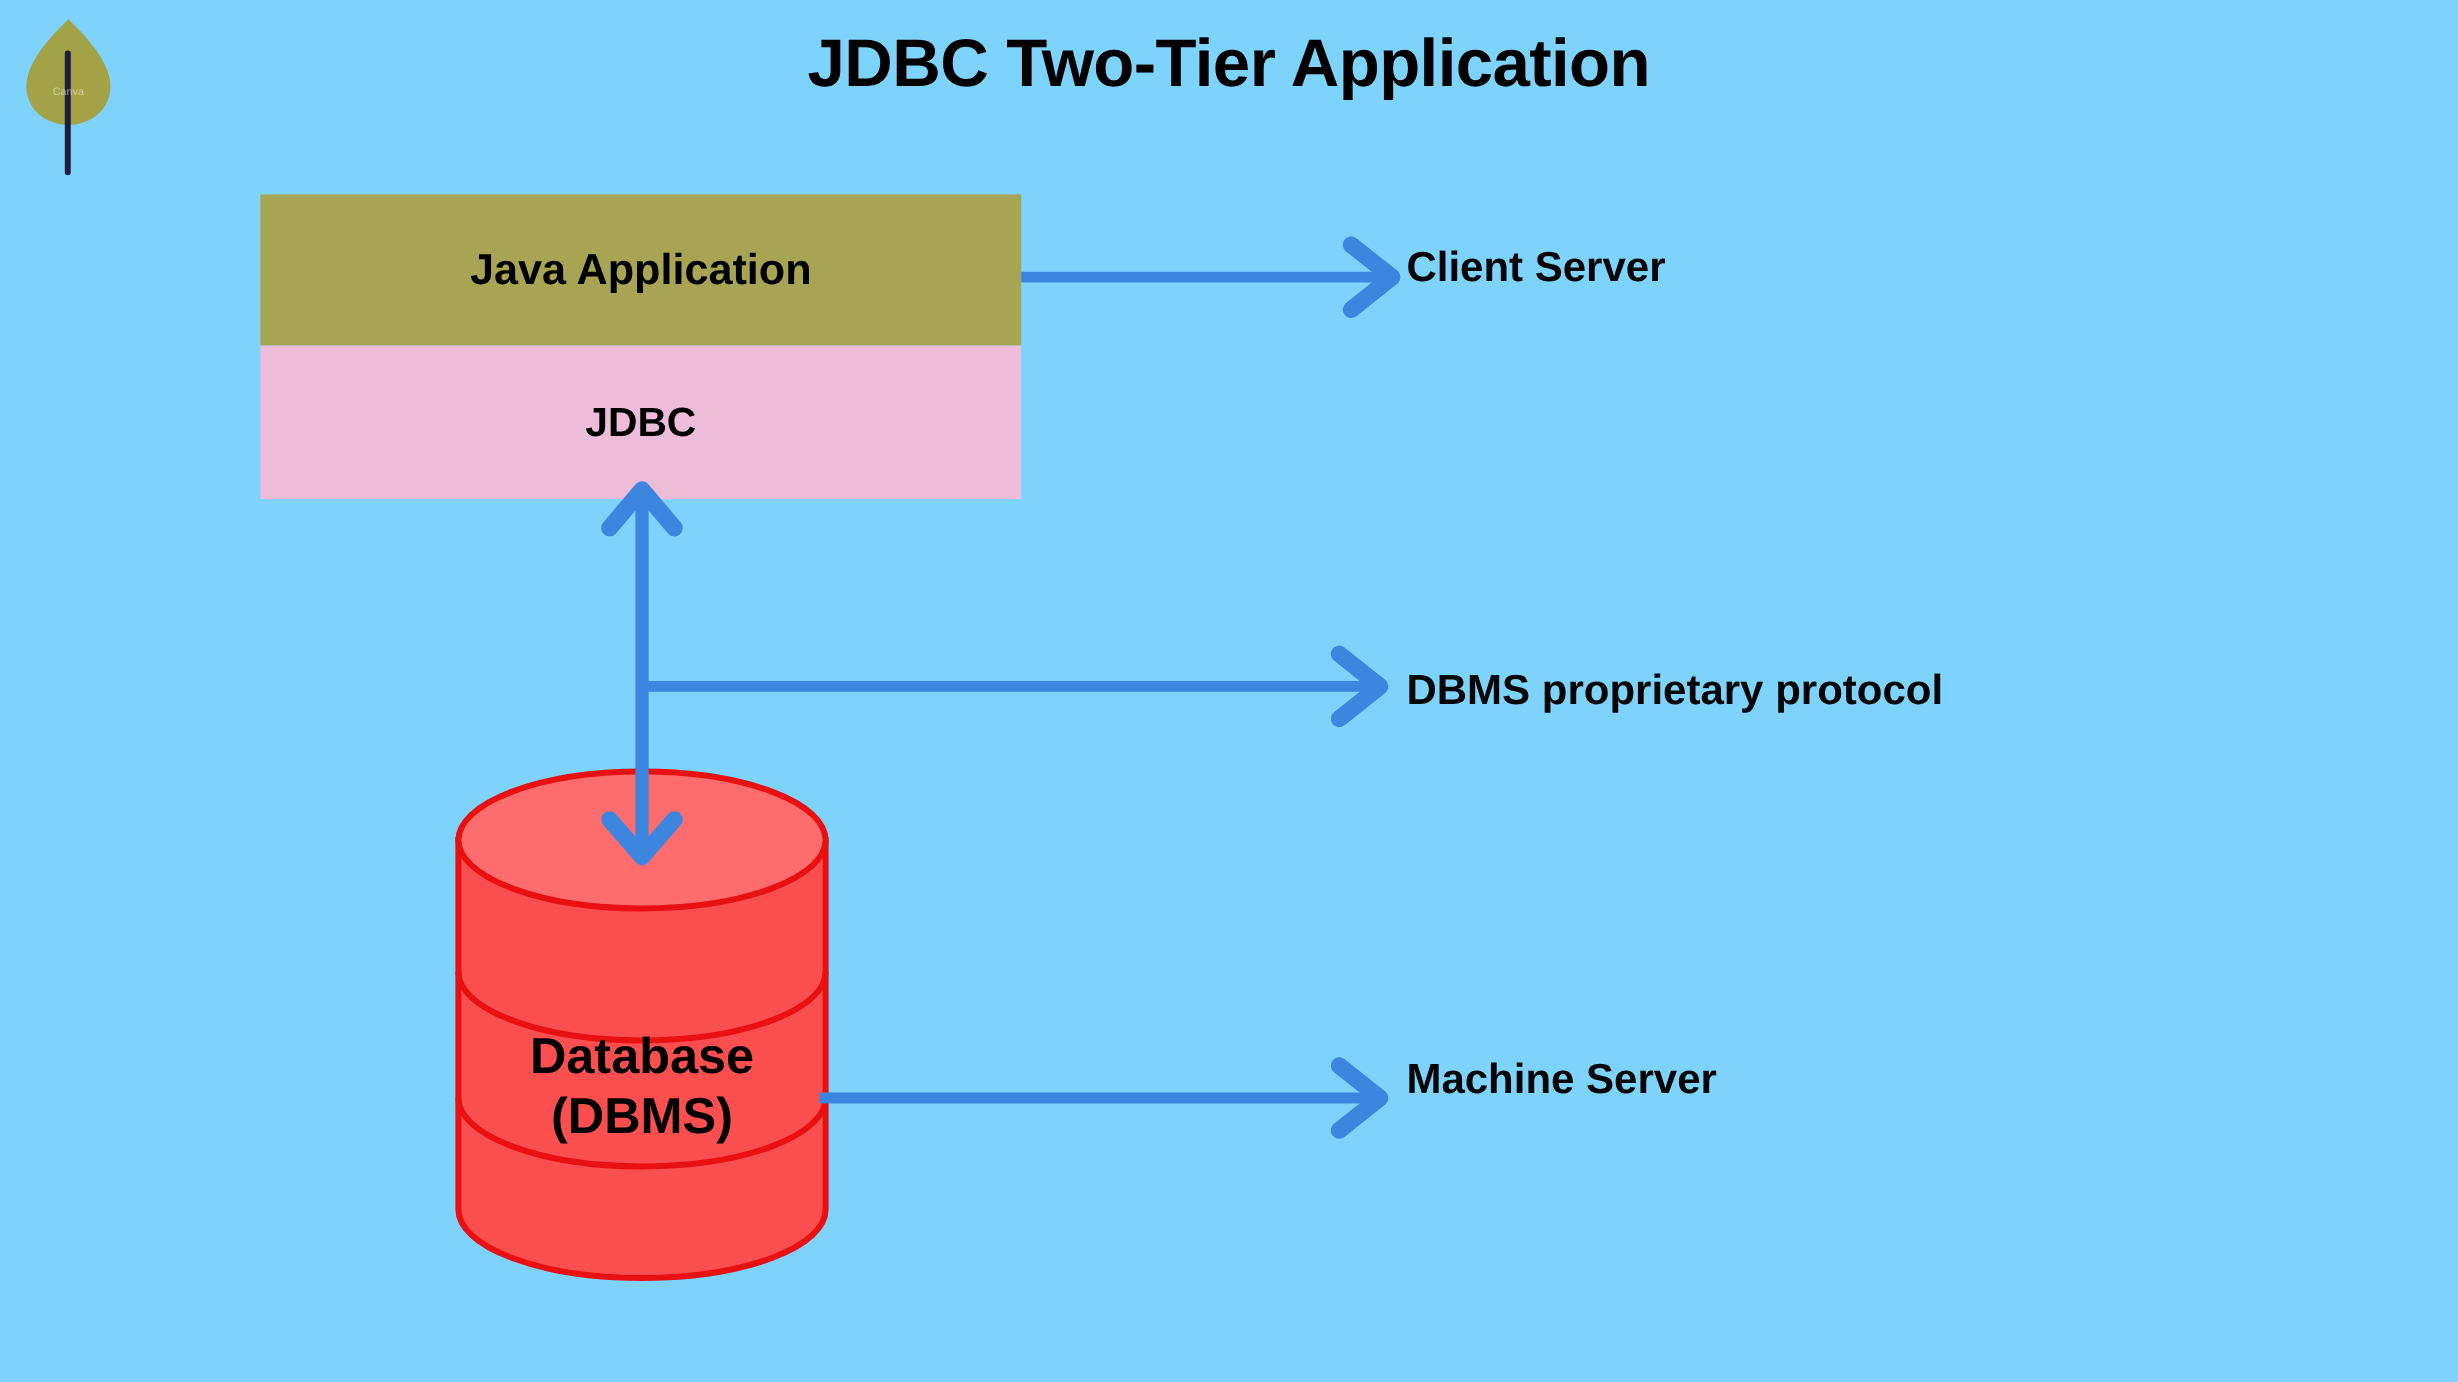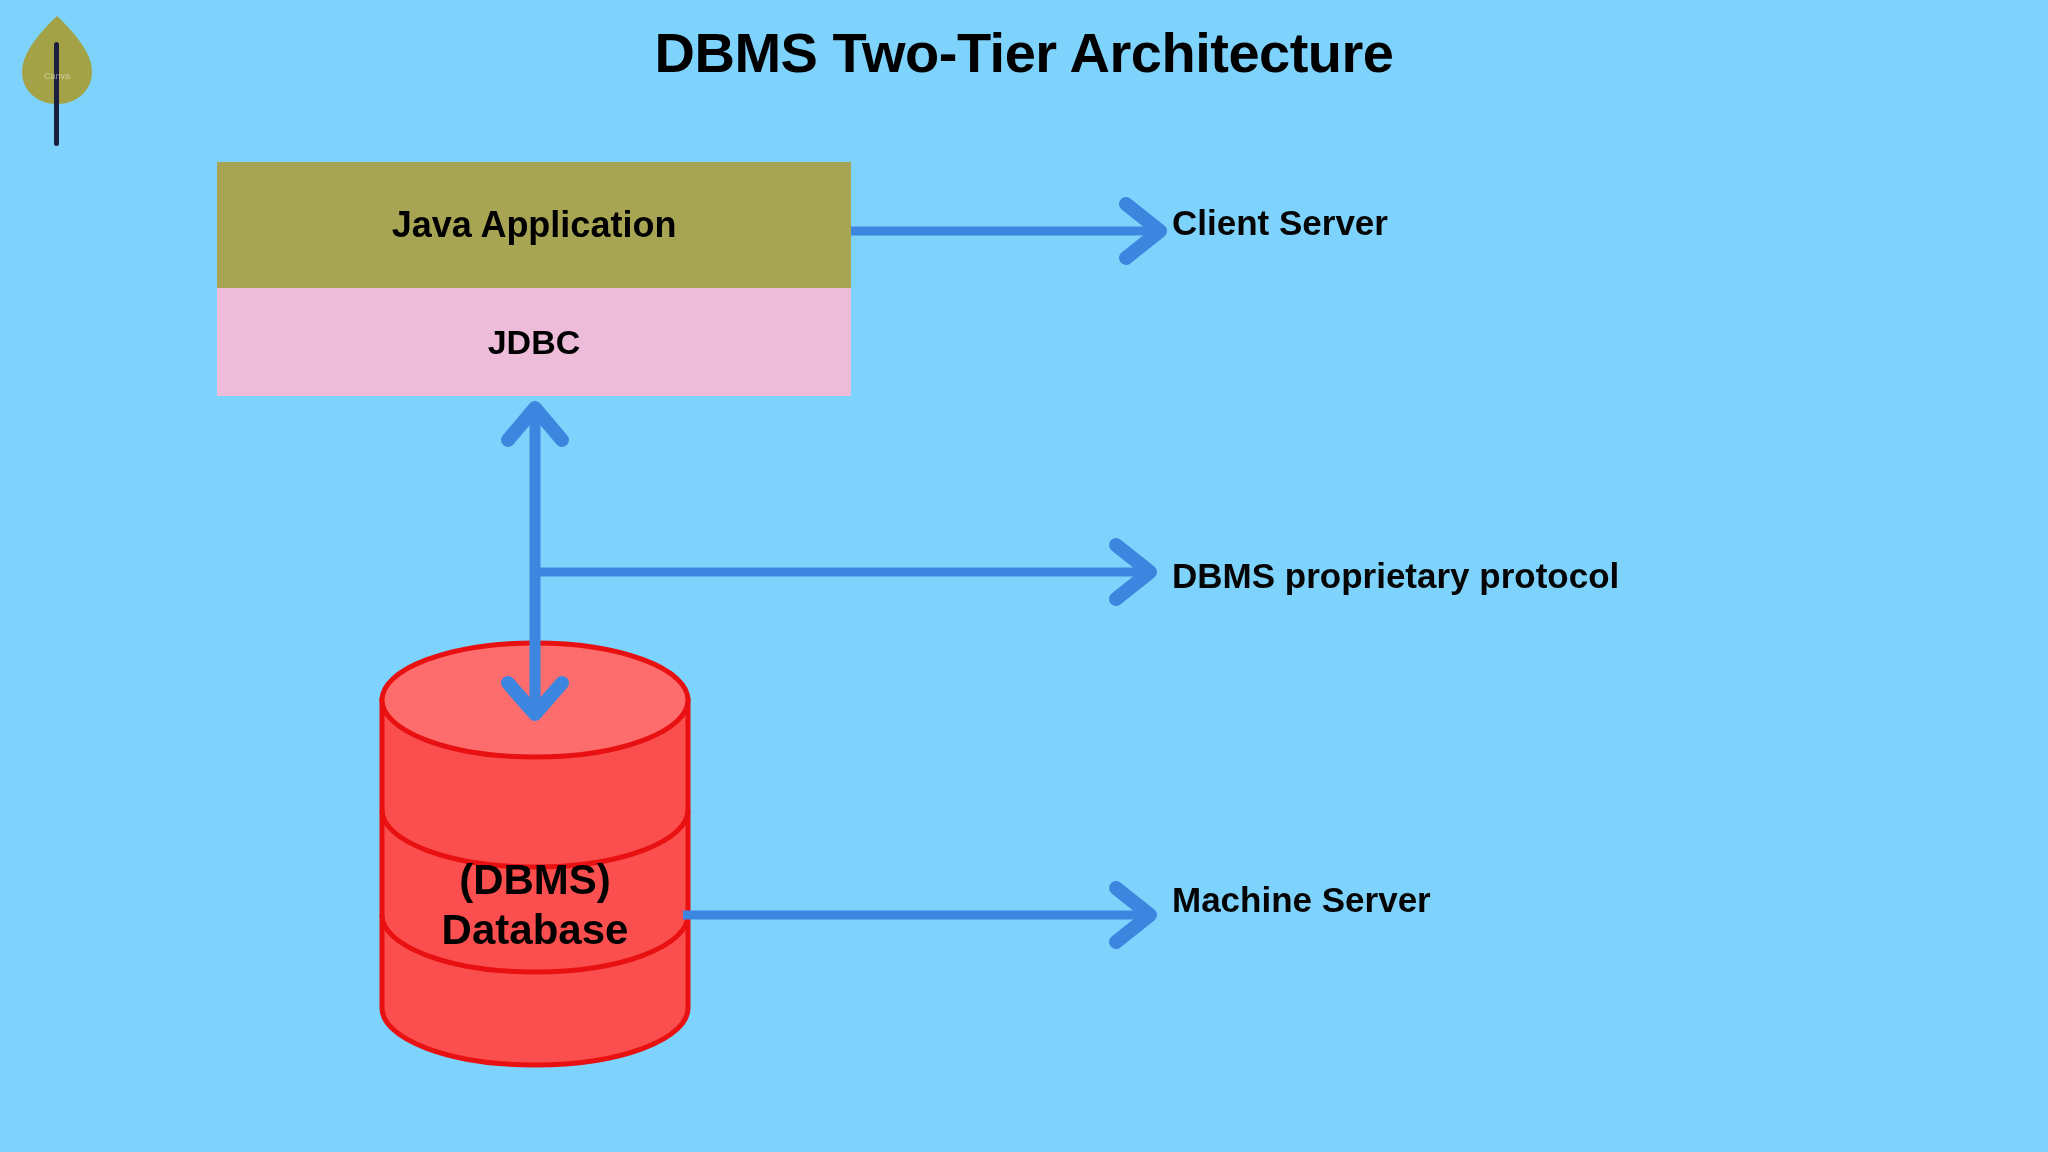--- a/index.html
+++ b/index.html
@@ -47,21 +47,21 @@
     font-family:"Liberation Sans", sans-serif;
   }
   #box-java {
     left:217px; top:162px;
     width:634px; height:126px;
     background:#a7a554;
     font-size:36px;
   }
   #box-jdbc {
     left:217px; top:288px;
-    width:634px; height:108px;
+    width:634px; height:128px;
     background:#edbcd9;
     font-size:34px;
     align-items:center;
   }
 
   
   #vector {
     position:absolute;
     left:0; top:0;
     width:2048px; height:1152px;
@@ -100,21 +100,21 @@
 <div id="stage">
 
   <div id="logo">
     <svg width="78" height="135" viewBox="0 0 78 135" xmlns="http://www.w3.org/2000/svg">
       <path d="M39 4 C62 26, 74 44, 74 60 C74 79, 58 92, 39 92 C20 92, 4 79, 4 60 C4 44, 16 26, 39 4 Z" fill="#a3a246"></path>
       <rect x="36" y="30" width="5" height="104" rx="2.5" fill="#1d1d3f"></rect>
       <text x="39" y="67" text-anchor="middle" font-family="Liberation Sans, sans-serif" font-size="9" fill="#f2f0e2" opacity="0.55">Canva</text>
     </svg>
   </div>
 
-  <div id="title">DBMS Two-Tier Architecture</div>
+  <div id="title">JDBC Two-Tier Application</div>
 
   <div class="layerbox" id="box-java">
     <span>Java Application</span>
   </div>
 
   <div class="layerbox" id="box-jdbc">
     <span>JDBC</span>
   </div>
 
   <svg id="vector" viewBox="0 0 2048 1152" xmlns="http://www.w3.org/2000/svg">
@@ -145,21 +145,21 @@
       <polyline points="1116,545 1150,572 1116,599" fill="none" stroke="#3d86e0" stroke-width="14" stroke-linecap="round" stroke-linejoin="round"></polyline>
     </g>
 
     <g>
       <line x1="683" y1="915" x2="1140" y2="915" stroke="#3d86e0" stroke-width="9" stroke-linecap="butt"></line>
       <polyline points="1116,888 1150,915 1116,942" fill="none" stroke="#3d86e0" stroke-width="14" stroke-linecap="round" stroke-linejoin="round"></polyline>
     </g>
   </svg>
 
   <div id="db-caption">
+    <span>Database</span>
     <span>(DBMS)</span>
-    <span>Database</span>
   </div>
 
   <div class="rlabel" id="label-client">Client Server</div>
   <div class="rlabel" id="label-protocol">DBMS proprietary protocol</div>
   <div class="rlabel" id="label-server">Machine Server</div>
 
 </div>
 
 </body></html>

